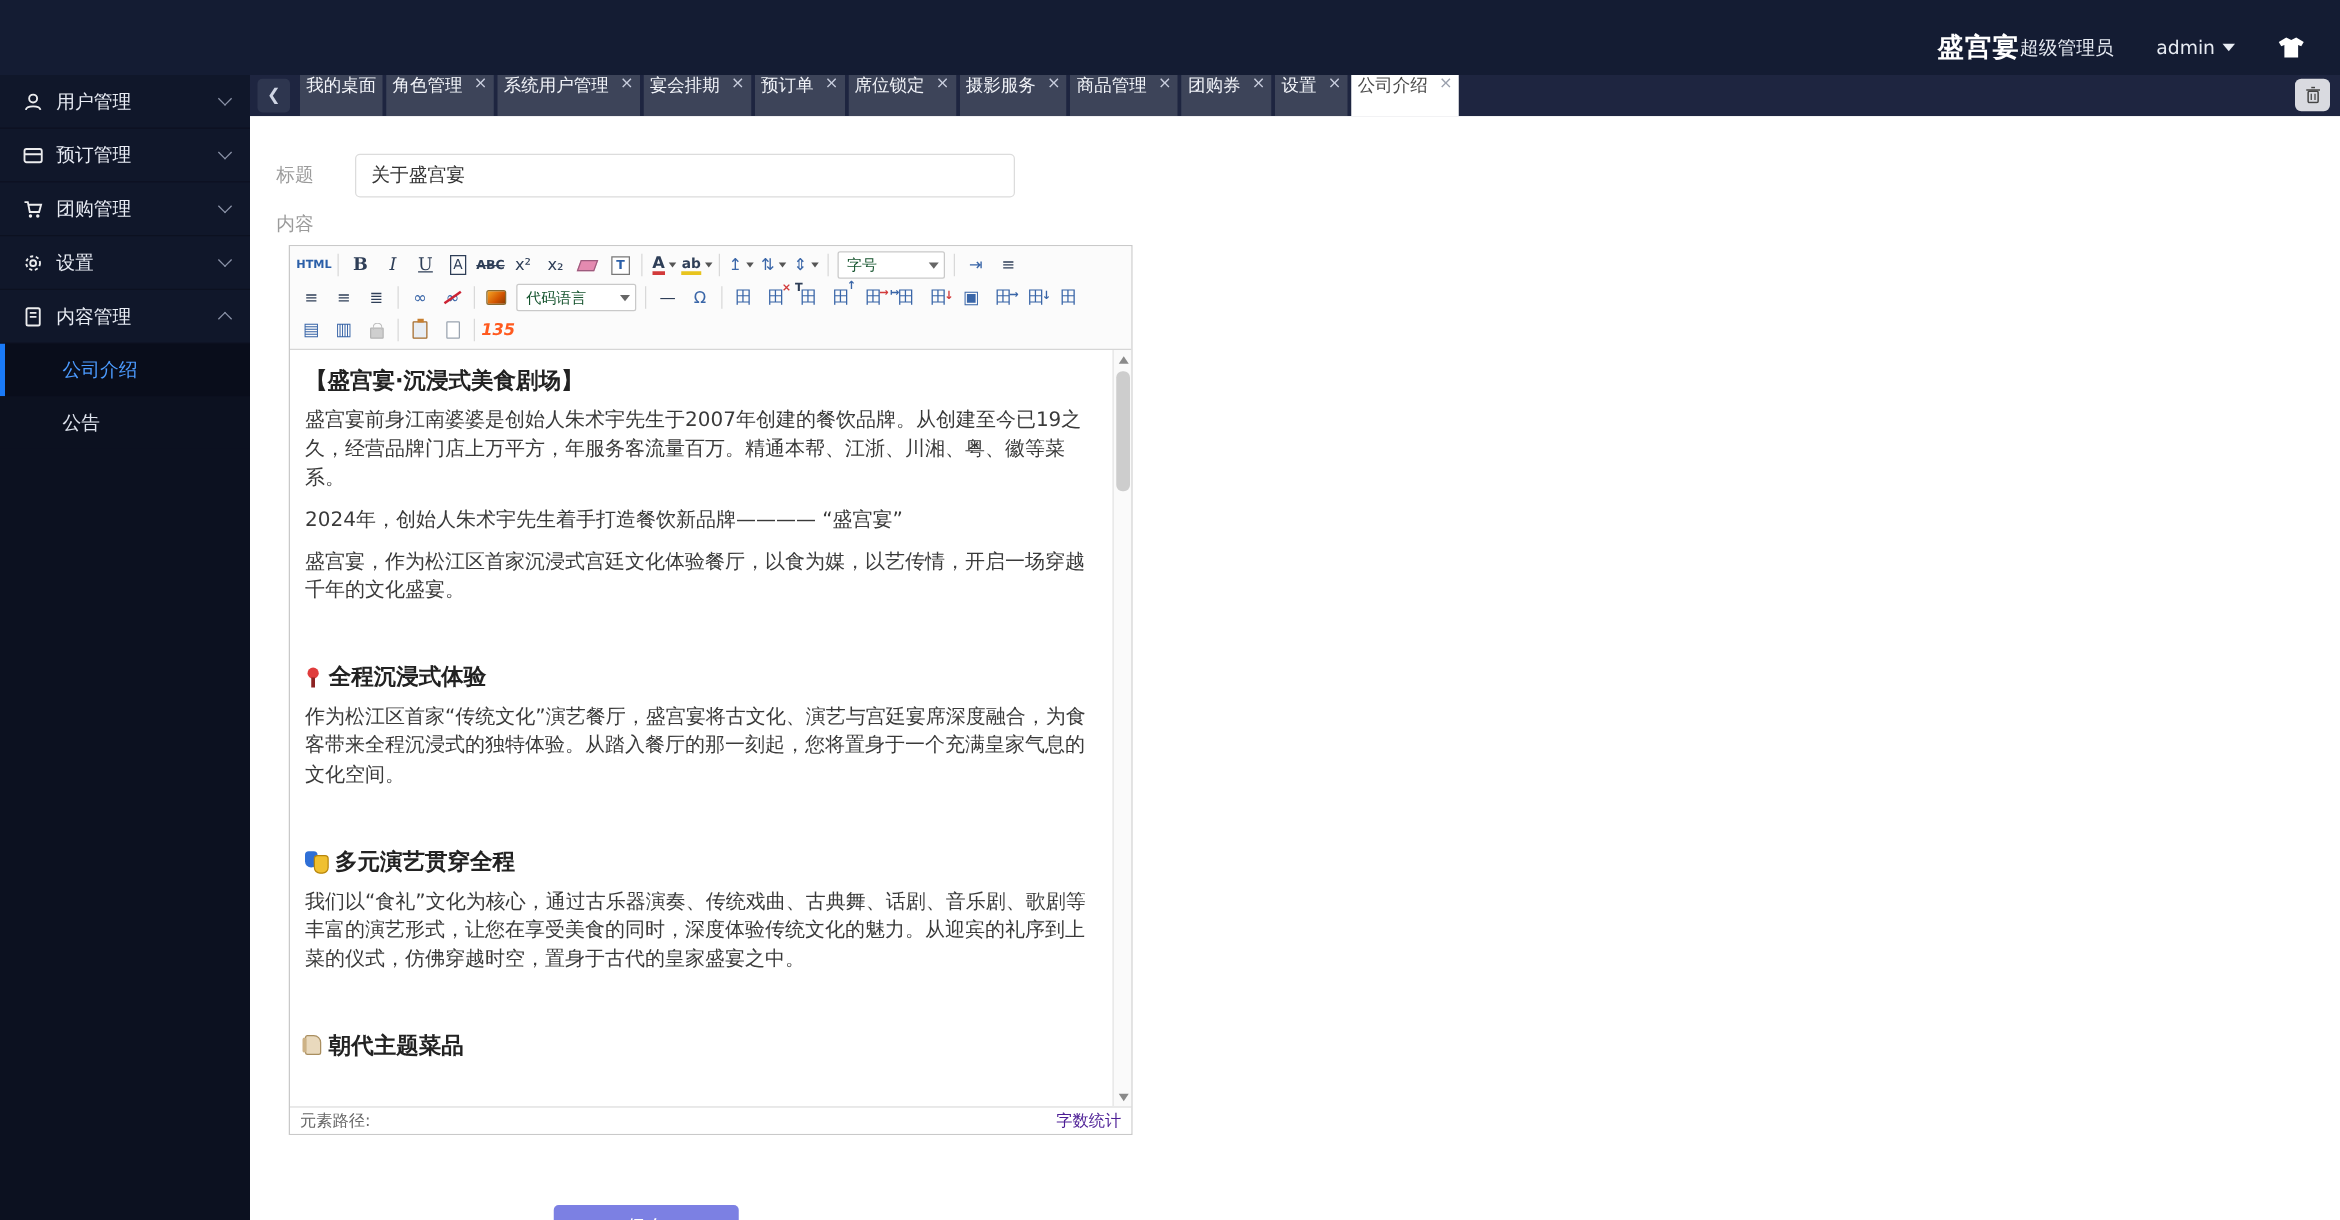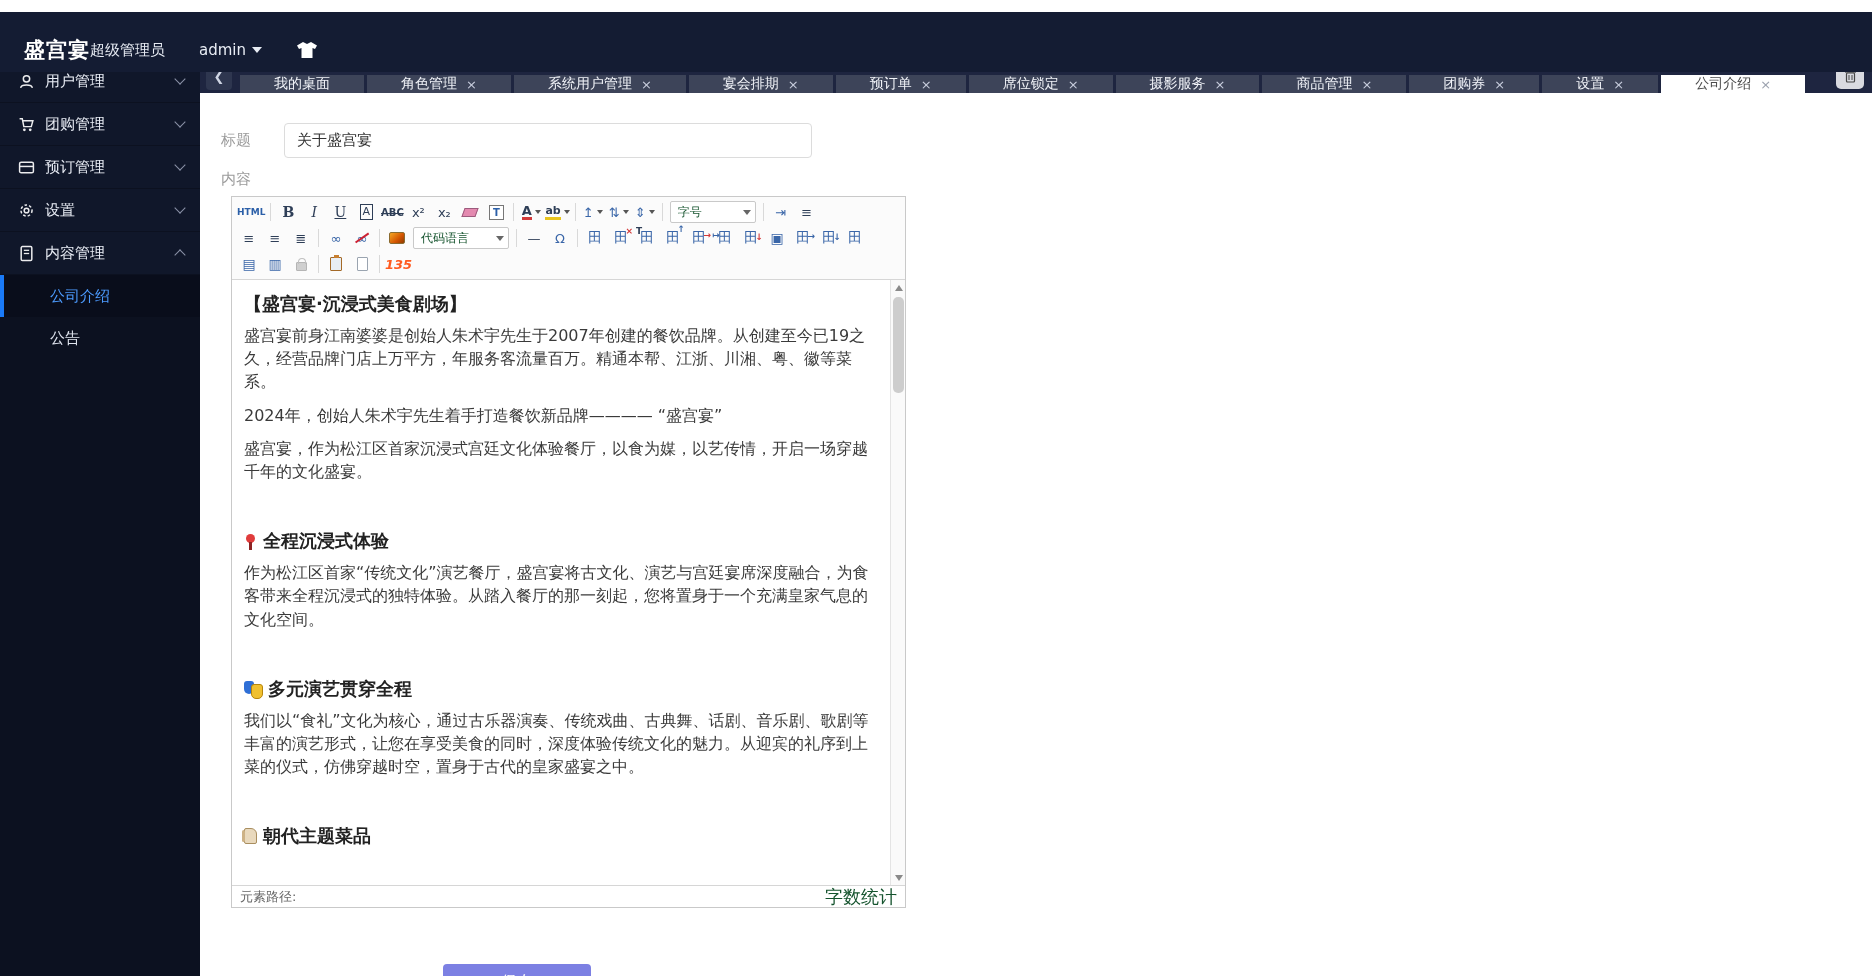--- a/index.html
+++ b/index.html
@@ -1,21 +1,21 @@
 <!DOCTYPE html>
 <html><head>
 <meta charset="utf-8">
 <style>
   * { margin:0; padding:0; box-sizing:border-box; }
   html,body { width:1872px; height:976px; overflow:hidden;
     font-family:"DejaVu Sans","Liberation Sans",sans-serif; background:#fff; }
 
   
-  .header { position:absolute; left:0; top:12px; width:1872px; height:60px;
-    background:#141c33; display:flex; align-items:center; justify-content:flex-start;
+  .header { position:absolute; left:0; top:0; width:1872px; height:60px;
+    background:#141c33; display:flex; align-items:center; justify-content:flex-end;
     padding:16px 28px 0 24px; z-index:5; }
   .logo { color:#fff; font-size:21px; font-weight:bold; letter-spacing:1px; }
   .header-right { display:flex; align-items:center; gap:34px; color:#e8ecf4; font-size:15px; }
   .admin-wrap { display:flex; align-items:center; gap:6px; cursor:pointer; }
   .caret-down { width:0; height:0; border-left:5px solid transparent; border-right:5px solid transparent;
     border-top:6px solid #e8ecf4; display:inline-block; }
   .shirt-icon svg { display:block; }
 
   
   .sidebar { position:absolute; left:0; top:60px; width:200px; height:916px;
@@ -33,22 +33,22 @@
   .submenu-item.active { background:#090d1b; color:#4c9bff; }
   .submenu-item.active::before { content:""; position:absolute; left:0; top:0; width:4px; height:100%;
     background:#1a7af8; }
 
   
   .tabbar { position:absolute; left:200px; top:60px; width:1672px; height:33px;
     background:#1e2540; display:flex; align-items:stretch; }
   .tab-scroll-btn { width:26px; margin:3px 2px 3px 6px; background:#2e364f; border-radius:4px;
     color:#cfd5e4; display:flex; align-items:center; justify-content:center; font-size:13px; cursor:pointer; }
   .tab-strip { display:flex; align-items:stretch; gap:3px; margin-left:6px; flex:1; overflow:hidden; }
-  .tab { display:flex; align-items:center; gap:9px; padding:0 34px; background:#3d4459;
-    color:#f2f4f9; font-size:14px; cursor:pointer; white-space:nowrap;margin-top:15px; }
+  .tab { display:flex; align-items:flex-start; gap:9px; padding:0 5px; background:#3d4459;
+    color:#f2f4f9; font-size:14px; cursor:pointer; white-space:nowrap; }
   .tab .tab-close { font-size:13px; color:#c9cede; cursor:pointer; line-height:1; }
   .tab.active { background:#ffffff; color:#4a4a4a; }
   .tab.active .tab-close { color:#9aa0ad; }
   .trash-btn { width:28px; height:26px; margin:3px 8px 0 6px; background:#d9dae0; border-radius:5px;
     display:flex; align-items:center; justify-content:center; cursor:pointer; flex:0 0 auto; }
 
   
   .main { position:absolute; left:200px; top:93px; width:1672px; height:883px; background:#fff; }
   .form-row { position:absolute; left:21px; top:30px; display:flex; align-items:center; }
   .field-label { color:#9b9b9b; font-size:15px; width:48px; }
@@ -127,21 +127,21 @@
     border-left:1px solid #e4e4e4; }
   .sb-arrow { position:absolute; left:0; width:15px; height:15px; display:flex; align-items:center; justify-content:center; cursor:pointer; }
   .sb-arrow.up { top:0; } .sb-arrow.down { bottom:0; }
   .tri-up { width:0; height:0; border-left:4px solid transparent; border-right:4px solid transparent; border-bottom:6px solid #8a8a8a; }
   .tri-dn { width:0; height:0; border-left:4px solid transparent; border-right:4px solid transparent; border-top:6px solid #8a8a8a; }
   .sb-thumb { position:absolute; left:2px; top:17px; width:11px; height:96px; background:#cdcdcd; border-radius:5px; cursor:pointer; }
 
   .editor-status { height:22px; border-top:1px solid #d6d6d6; background:#fff;
     display:flex; align-items:center; justify-content:space-between; padding:0 8px; }
   .status-left { color:#666; font-size:13px; }
-  .status-right { color:#14532d; font-size:18px; }
+  .status-right { color:#4c1d95; font-size:13px; }
 
   .save-btn { position:absolute; left:243px; top:835px; width:148px; height:37px; background:#7c80e3;
     color:#fff; font-size:16px; border:none; border-radius:4px; cursor:pointer;
     font-family:"DejaVu Sans","Liberation Sans",sans-serif;margin-top:36px; }
 </style>
 </head>
 <body>
 
 <div class="header">
   <div class="logo">盛宫宴</div>
@@ -164,33 +164,33 @@
       <div class="menu-item">
         <span class="mi-icon"><svg width="17" height="17" viewBox="0 0 16 16">
             <circle cx="8" cy="5.5" r="3" fill="none" stroke="#fff" stroke-width="1.4"></circle>
             <path d="M2.5 14 C3 10.5 13 10.5 13.5 14" fill="none" stroke="#fff" stroke-width="1.4"></path>
           </svg></span>
         <span class="mi-label">用户管理</span>
         <span class="chev"></span>
       </div>
       <div class="menu-item">
         <span class="mi-icon"><svg width="17" height="17" viewBox="0 0 16 16">
+            <rect x="1.5" y="3" width="13" height="10" rx="1.5" fill="none" stroke="#fff" stroke-width="1.4"></rect>
+            <line x1="1.5" y1="7" x2="14.5" y2="7" stroke="#fff" stroke-width="1.4"></line>
+          </svg></span>
+        <span class="mi-label">预订管理</span>
+        <span class="chev"></span>
+      </div>
+      <div class="menu-item">
+        <span class="mi-icon"><svg width="17" height="17" viewBox="0 0 16 16">
             <path d="M1.5 2.5 h2.5 l1.5 7.5 h7 l1.5 -5.5 h-9" fill="none" stroke="#fff" stroke-width="1.4"></path>
             <circle cx="6" cy="13" r="1.3" fill="#fff"></circle>
             <circle cx="11.5" cy="13" r="1.3" fill="#fff"></circle>
           </svg></span>
         <span class="mi-label">团购管理</span>
-        <span class="chev"></span>
-      </div>
-      <div class="menu-item">
-        <span class="mi-icon"><svg width="17" height="17" viewBox="0 0 16 16">
-            <rect x="1.5" y="3" width="13" height="10" rx="1.5" fill="none" stroke="#fff" stroke-width="1.4"></rect>
-            <line x1="1.5" y1="7" x2="14.5" y2="7" stroke="#fff" stroke-width="1.4"></line>
-          </svg></span>
-        <span class="mi-label">预订管理</span>
         <span class="chev"></span>
       </div>
       <div class="menu-item">
         <span class="mi-icon"><svg width="17" height="17" viewBox="0 0 16 16">
             <circle cx="8" cy="8" r="2.2" fill="none" stroke="#fff" stroke-width="1.4"></circle>
             <circle cx="8" cy="8" r="5.2" fill="none" stroke="#fff" stroke-width="1.4" stroke-dasharray="2.4 2"></circle>
           </svg></span>
         <span class="mi-label">设置</span>
         <span class="chev"></span>
       </div>

